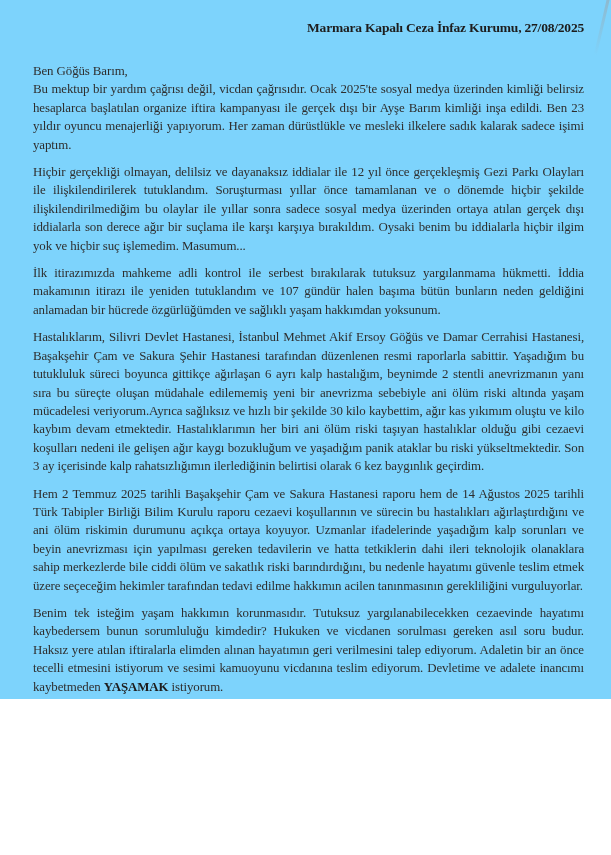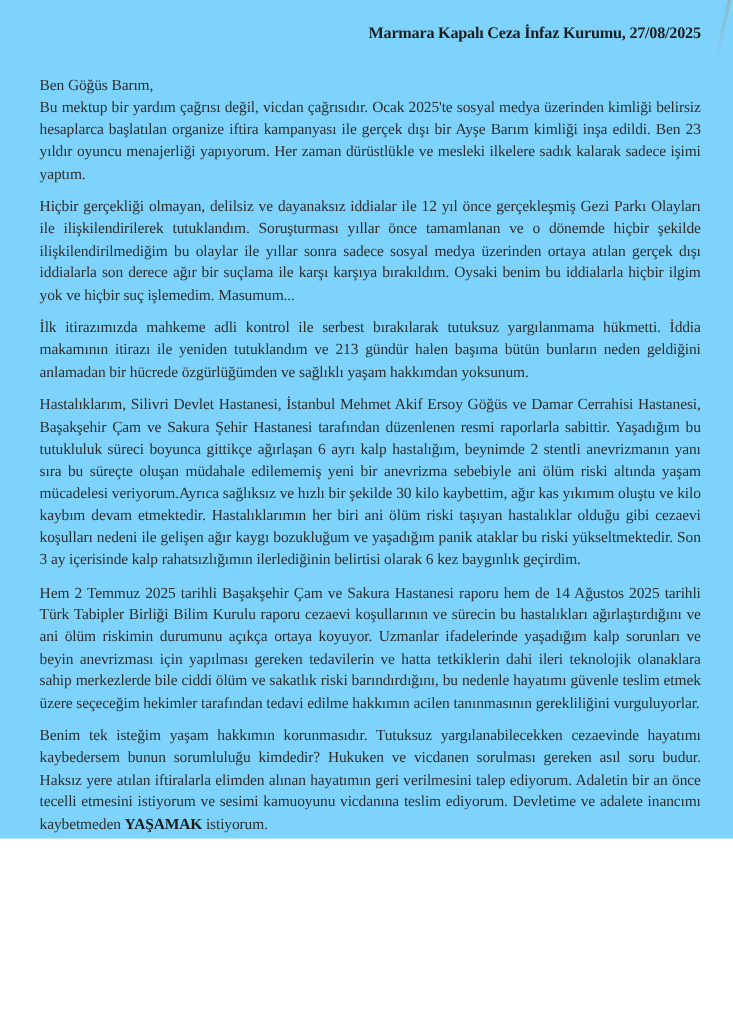--- a/index.html
+++ b/index.html
@@ -79,21 +79,21 @@
   <div class="content">
 
     <div class="letter-header">Marmara Kapalı Ceza İnfaz Kurumu, 27/08/2025</div>
 
     <div class="letter-body">
 
       <p><span>Ben Göğüs Barım,</span><br><span>Bu mektup bir yardım çağrısı değil, vicdan çağrısıdır. Ocak 2025'te sosyal medya üzerinden kimliği belirsiz hesaplarca başlatılan organize iftira kampanyası ile gerçek dışı bir Ayşe Barım kimliği inşa edildi. Ben 23 yıldır oyuncu menajerliği yapıyorum. Her zaman dürüstlükle ve mesleki ilkelere sadık kalarak sadece işimi yaptım.</span></p>
 
       <p>Hiçbir gerçekliği olmayan, delilsiz ve dayanaksız iddialar ile 12 yıl önce gerçekleşmiş Gezi Parkı Olayları ile ilişkilendirilerek tutuklandım. Soruşturması yıllar önce tamamlanan ve o dönemde hiçbir şekilde ilişkilendirilmediğim bu olaylar ile yıllar sonra sadece sosyal medya üzerinden ortaya atılan gerçek dışı iddialarla son derece ağır bir suçlama ile karşı karşıya bırakıldım. Oysaki benim bu iddialarla hiçbir ilgim yok ve hiçbir suç işlemedim. Masumum...</p>
 
-      <p>İlk itirazımızda mahkeme adli kontrol ile serbest bırakılarak tutuksuz yargılanmama hükmetti. İddia makamının itirazı ile yeniden tutuklandım ve 213 gündür halen başıma bütün bunların neden geldiğini anlamadan bir hücrede özgürlüğümden ve sağlıklı yaşam hakkımdan yoksunum.</p>
+      <p>İlk itirazımızda mahkeme adli kontrol ile serbest bırakılarak tutuksuz yargılanmama hükmetti. İddia makamının itirazı ile yeniden tutuklandım ve 107 gündür halen başıma bütün bunların neden geldiğini anlamadan bir hücrede özgürlüğümden ve sağlıklı yaşam hakkımdan yoksunum.</p>
 
       <p>Hastalıklarım, Silivri Devlet Hastanesi, İstanbul Mehmet Akif Ersoy Göğüs ve Damar Cerrahisi Hastanesi, Başakşehir Çam ve Sakura Şehir Hastanesi tarafından düzenlenen resmi raporlarla sabittir. Yaşadığım bu tutukluluk süreci boyunca gittikçe ağırlaşan 6 ayrı kalp hastalığım, beynimde 2 stentli anevrizmanın yanı sıra bu süreçte oluşan müdahale edilememiş yeni bir anevrizma sebebiyle ani ölüm riski altında yaşam mücadelesi veriyorum.Ayrıca sağlıksız ve hızlı bir şekilde 30 kilo kaybettim, ağır kas yıkımım oluştu ve kilo kaybım devam etmektedir. Hastalıklarımın her biri ani ölüm riski taşıyan hastalıklar olduğu gibi cezaevi koşulları nedeni ile gelişen ağır kaygı bozukluğum ve yaşadığım panik ataklar bu riski yükseltmektedir. Son 3 ay içerisinde kalp rahatsızlığımın ilerlediğinin belirtisi olarak 6 kez baygınlık geçirdim.</p>
 
       <p>Hem 2 Temmuz 2025 tarihli Başakşehir Çam ve Sakura Hastanesi raporu hem de 14 Ağustos 2025 tarihli Türk Tabipler Birliği Bilim Kurulu raporu cezaevi koşullarının ve sürecin bu hastalıkları ağırlaştırdığını ve ani ölüm riskimin durumunu açıkça ortaya koyuyor. Uzmanlar ifadelerinde yaşadığım kalp sorunları ve beyin anevrizması için yapılması gereken tedavilerin ve hatta tetkiklerin dahi ileri teknolojik olanaklara sahip merkezlerde bile ciddi ölüm ve sakatlık riski barındırdığını, bu nedenle hayatımı güvenle teslim etmek üzere seçeceğim hekimler tarafından tedavi edilme hakkımın acilen tanınmasının gerekliliğini vurguluyorlar.</p>
 
       <p><span>Benim tek isteğim yaşam hakkımın korunmasıdır. Tutuksuz yargılanabilecekken cezaevinde hayatımı kaybedersem bunun sorumluluğu kimdedir? Hukuken ve vicdanen sorulması gereken asıl soru budur. Haksız yere atılan iftiralarla elimden alınan hayatımın geri verilmesini talep ediyorum. Adaletin bir an önce tecelli etmesini istiyorum ve sesimi kamuoyunu vicdanına teslim ediyorum. Devletime ve adalete inancımı kaybetmeden </span><span class="bold-emphasis">YAŞAMAK</span><span> istiyorum.</span></p>
 
     </div>
 
 

